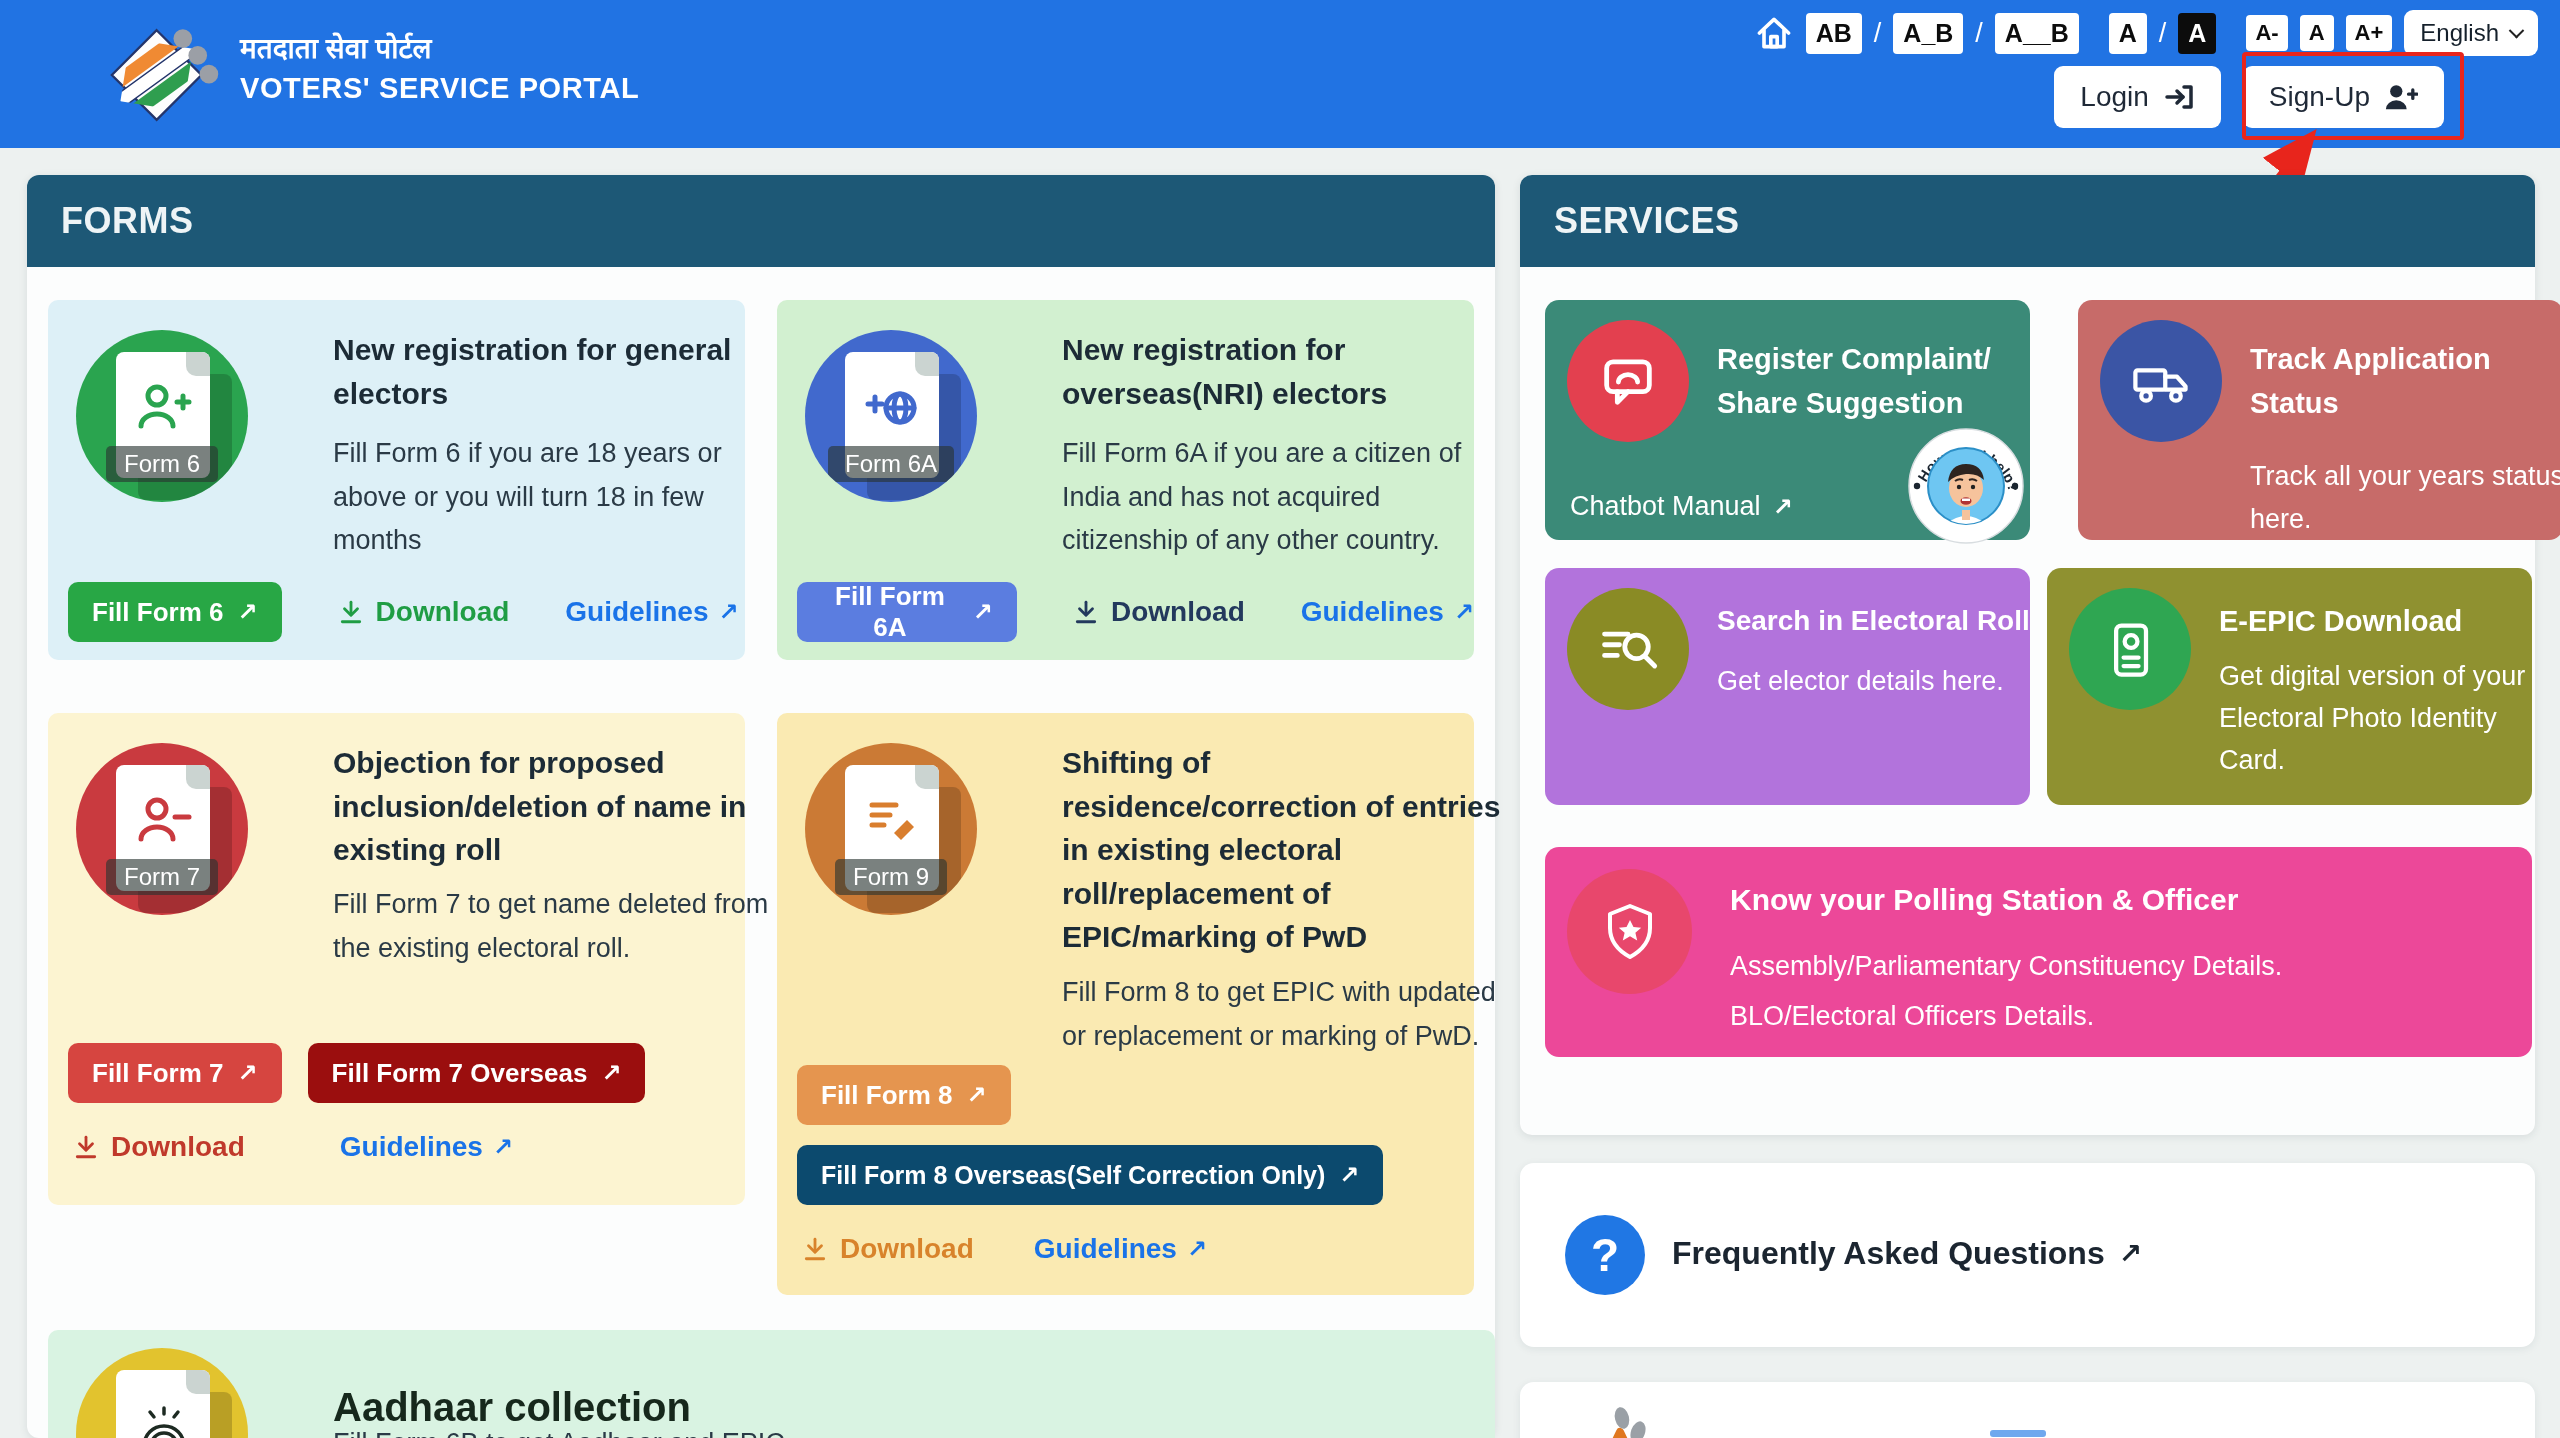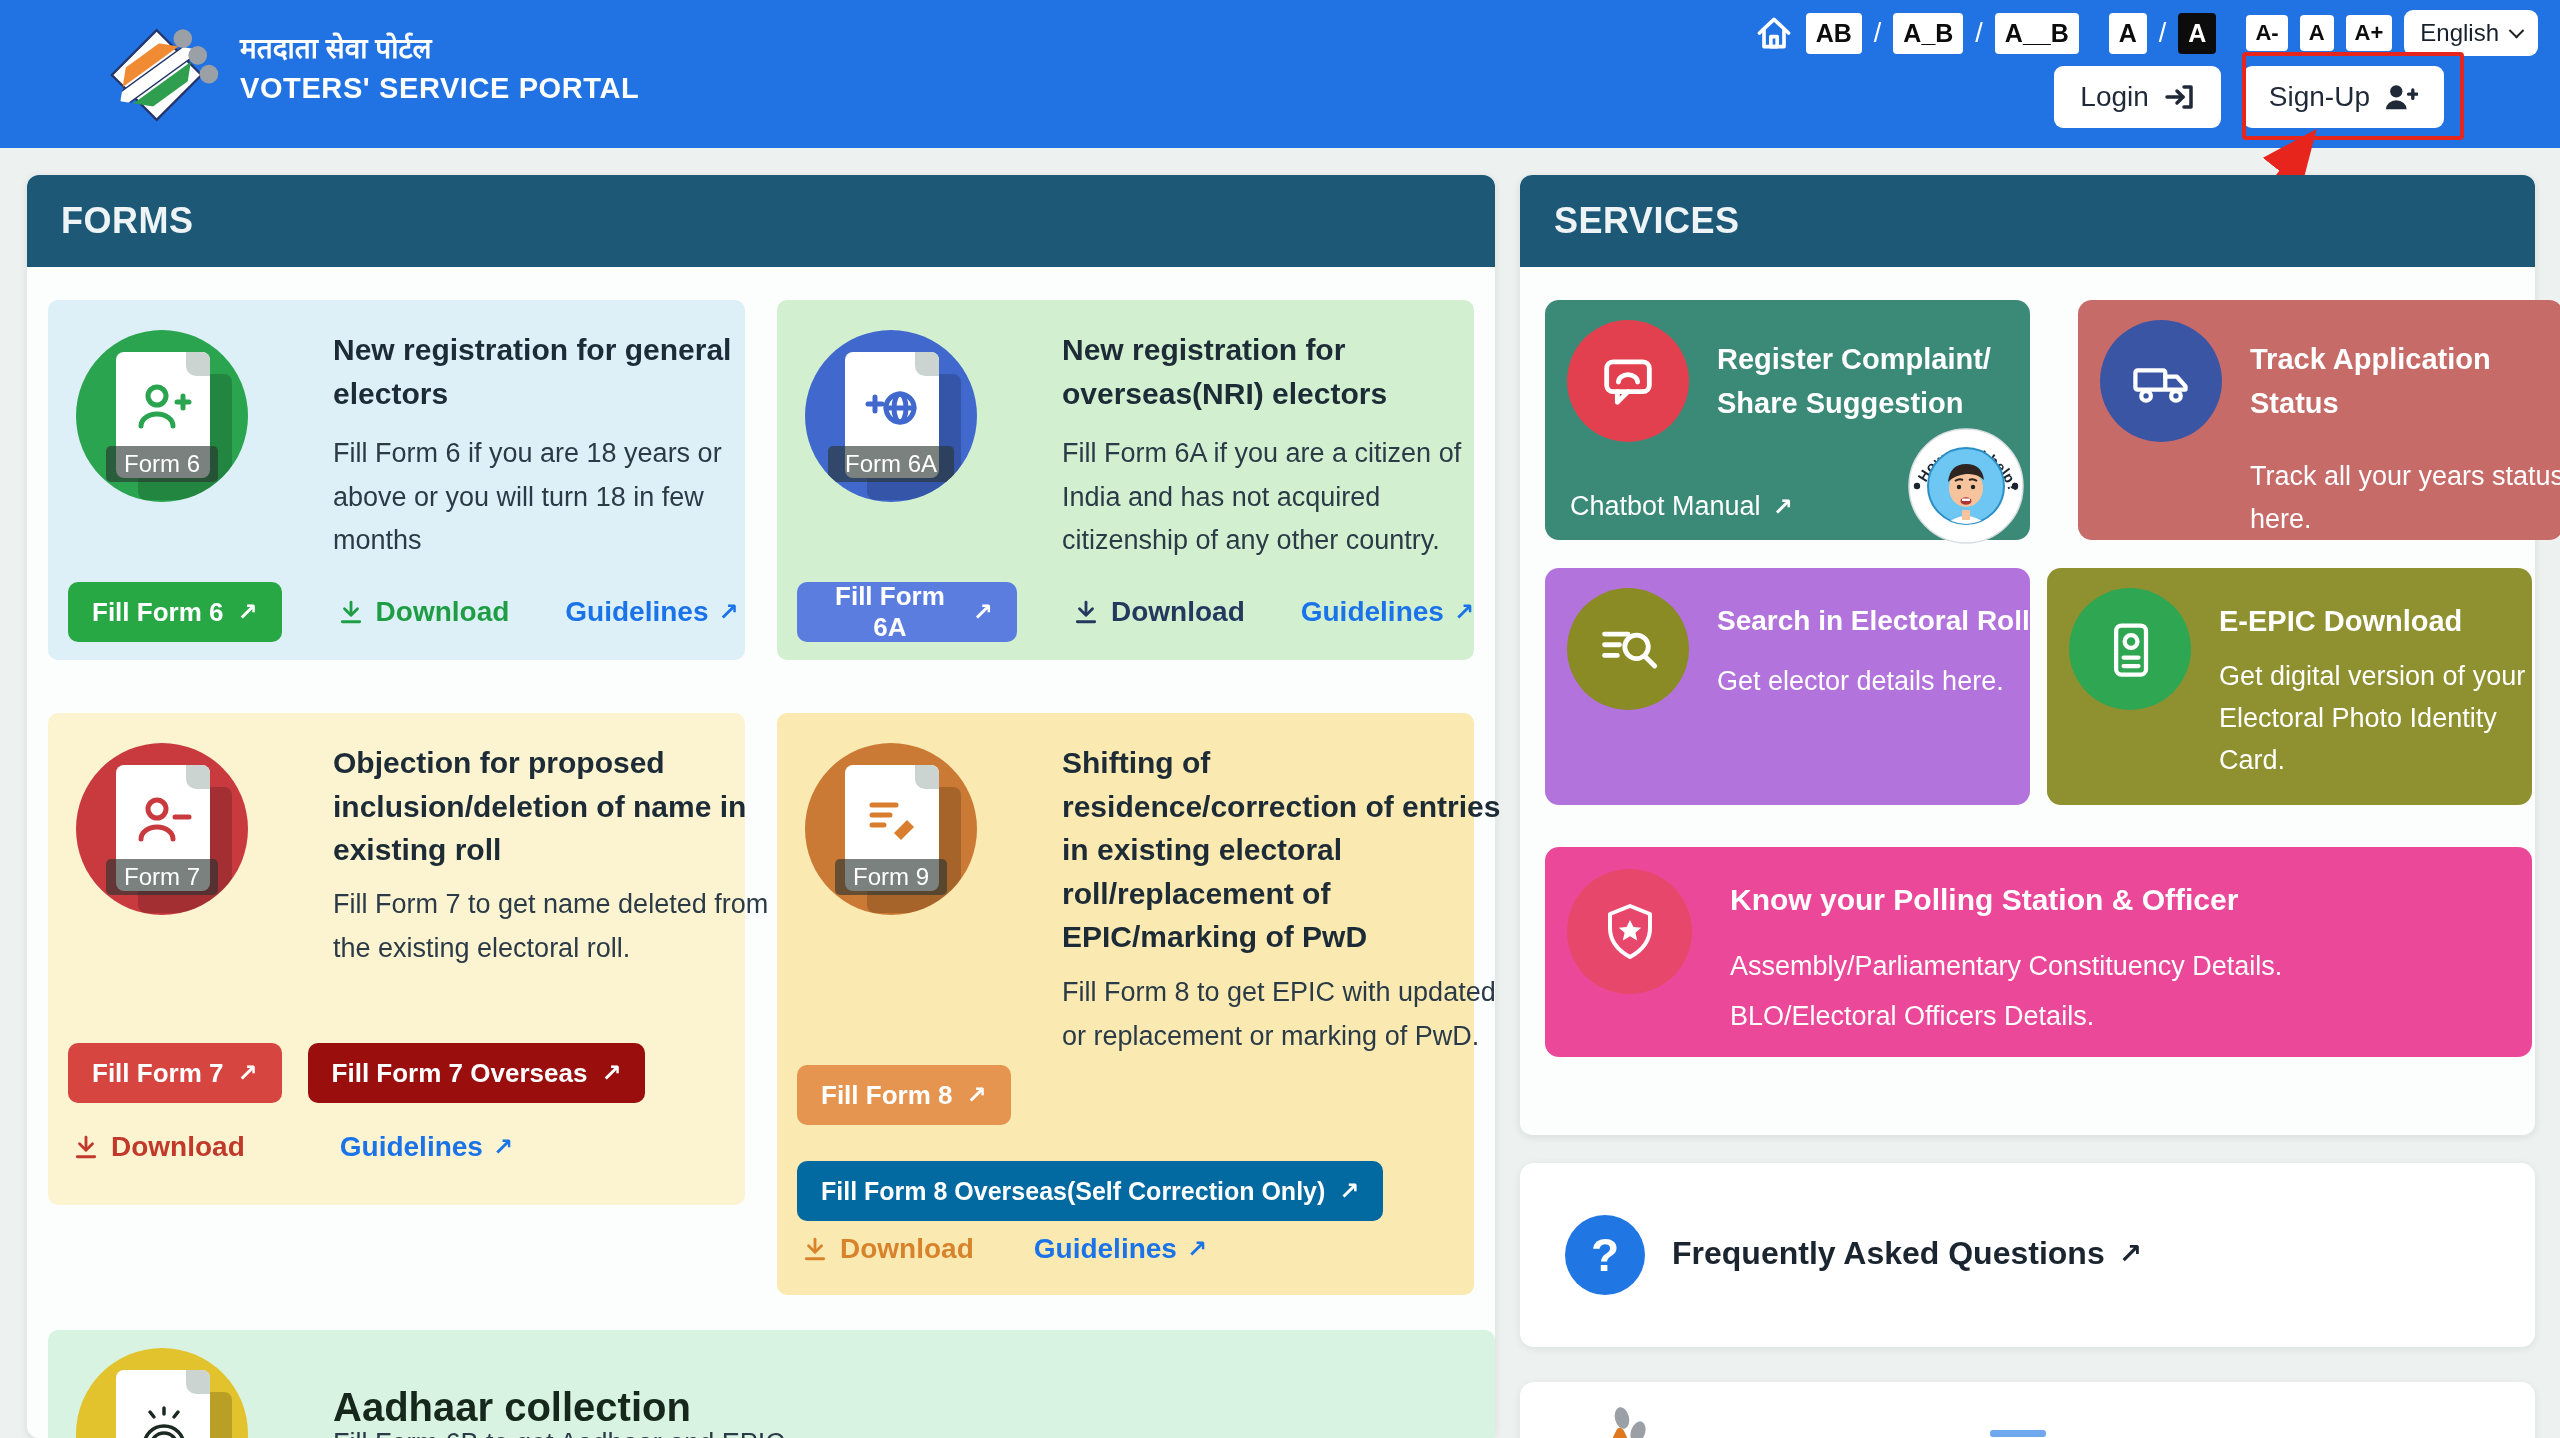--- a/index.html
+++ b/index.html
@@ -53,21 +53,21 @@
   .fold { position:absolute; right:0; top:0; width:24px; height:24px; background:#cbd4d1; border-radius:0 8px 0 10px; }
   .glyph { position:absolute; left:17px; top:26px; }
   .chip { position:absolute; left:30px; top:116px; width:112px; background:rgba(40,52,48,.62); color:#fff; font-size:24px; text-align:center; padding:4px 0; border-radius:5px; }
   .chip.wide { width:126px; left:23px; }
   .ttl { position:absolute; left:285px; top:28px; width:420px; font-size:30px; font-weight:700; line-height:1.45; color:#1c2b36; }
   .dsc { position:absolute; left:285px; width:450px; font-size:27px; line-height:1.62; color:#2a3a46; }
 
   .fill-btn { border:none; border-radius:10px; height:60px; padding:0 24px; color:#fff; font-size:26px; font-weight:600; display:flex; align-items:center; gap:14px; font-family:inherit; }
   .bg-g6 { background:#28a745; } .bg-g6a { background:#5b7de0; }
   .bg-f7 { background:#d64540; } .bg-f7o { background:#9b0e0e; }
-  .bg-f8 { background:#e5954f; } .bg-f8o { background:#0369a1;margin-top:16px; }
+  .bg-f8 { background:#e5954f; } .bg-f8o { background:#0c4a6e; }
   .dl { display:flex; align-items:center; gap:12px; font-size:28px; font-weight:600; }
   .guide { display:flex; align-items:center; gap:10px; font-size:28px; font-weight:600; color:#1a73e8; }
   .arrow-glyph { font-size:24px; font-weight:700; }
   .row-flex { position:absolute; display:flex; align-items:center; }
 
   
   .svc { position:absolute; border-radius:14px; color:#fff; }
   .svc-teal    { left:25px;  top:125px; width:485px; height:240px; background:#3b8a78; }
   .svc-salmon  { left:527px; top:125px; width:485px; height:240px; background:#c76b69;margin-left:31px; }
   .svc-purple  { left:25px;  top:393px; width:485px; height:237px; background:#b273dc; }

